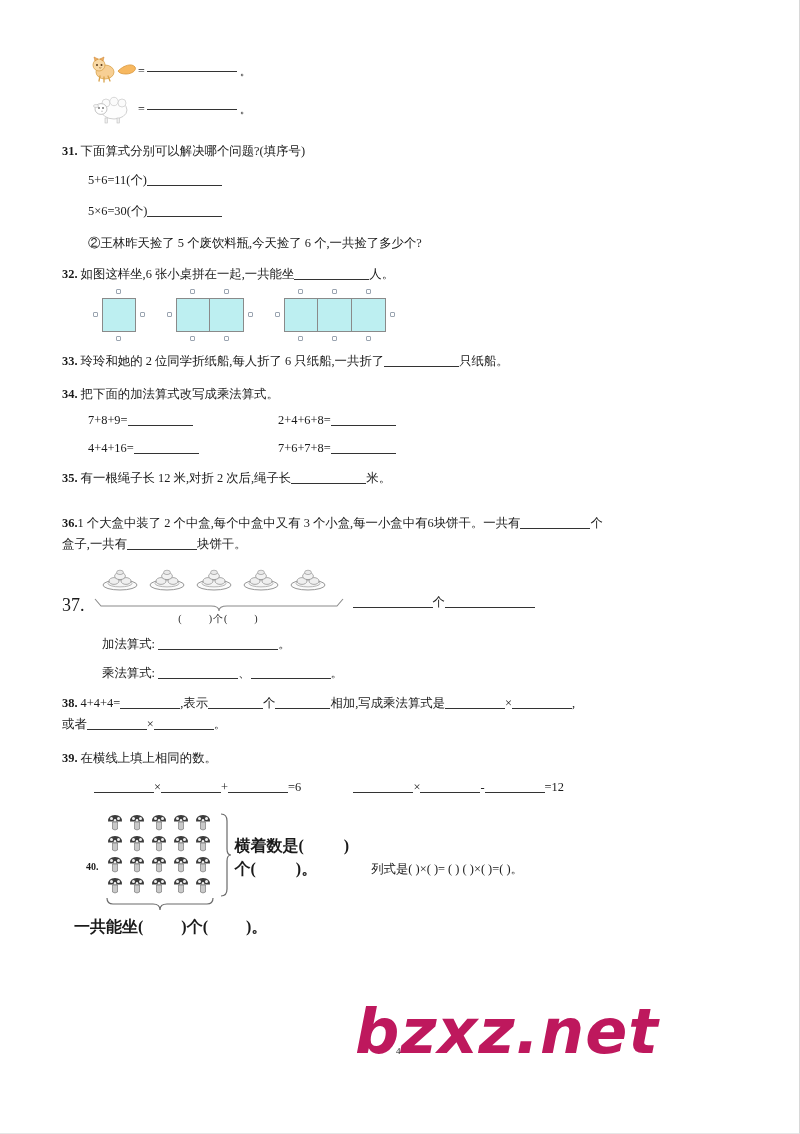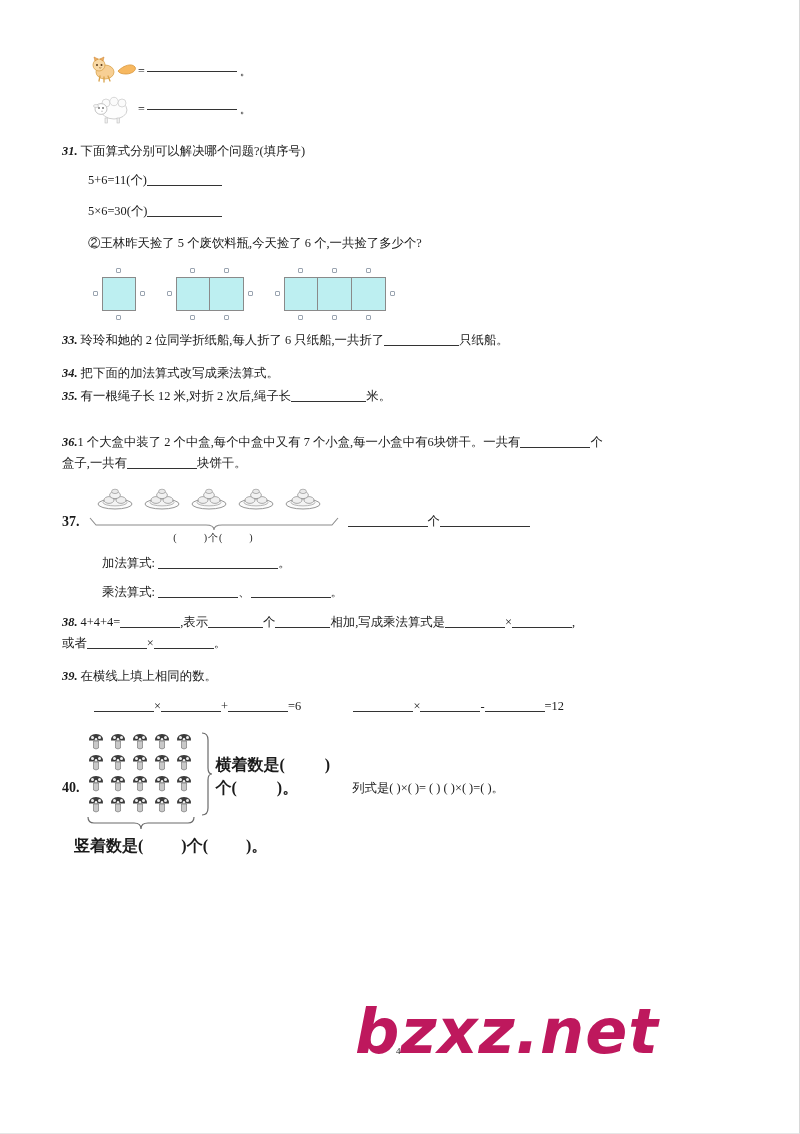--- a/index.html
+++ b/index.html
@@ -41,21 +41,20 @@
   }
   .q {
     position: relative;
     font-size: 12.4px;
     line-height: 1.55;
     margin-bottom: 10px;
   }
   .qnum {
     font-weight: bold;
     font-family: "Liberation Serif", serif;
-    font-style: italic;
   }
   .indent {
     padding-left: 26px;
   }
   .blank {
     display: inline-block;
     border-bottom: 1px solid #333;
     vertical-align: -2px;
   }
   .b55 { width: 55px; }
@@ -118,42 +117,42 @@
     margin-top: 8px;
   }
   .eq-line {
     display: flex;
     margin-bottom: 13px;
   }
   .eq-cell { width: 190px; font-size: 12.4px; }
 
   
   .q37-wrap { display: flex; align-items: flex-start; }
-  .q37-num { padding-top: 27px; font-weight: bold; font-size: 14px; text-align: right; }
+  .q37-num { padding-top: 27px; font-weight: normal; font-size: 18px; text-align: right; }
   .plates-block { position: relative; margin-left: 8px; }
   .plates-row { display: flex; gap: 9px; padding: 0 8px; }
   .brace-under { margin-top: 1px; }
   .brace-label {
     text-align: center;
     font-size: 10px;
     letter-spacing: 1px;
     margin-top: -3px;
   }
   .q37-tail {
     padding-top: 26px;
     margin-left: 8px;
     font-size: 12.4px;
     white-space: nowrap;
   }
   .q37-lines { padding-left: 40px; margin-top: 10px; }
   .q37-lines > div { margin-bottom: 12px; font-size: 12.4px; }
 
   
   .q40-wrap { display: flex; align-items: flex-start; margin-top: 6px; }
-  .q40-num { padding-top: 48px; font-weight: bold; font-size: 14px; }
+  .q40-num { padding-top: 48px; font-weight: bold; font-size: 10px; margin-left: 24px; }
   .mush-block { margin-left: 6px; position: relative; }
   .mush-grid {
     display: grid;
     grid-template-columns: repeat(5, 21px);
     grid-auto-rows: 20px;
     gap: 1px;
   }
   .q40-right { margin-left: 4px; display: flex; flex-direction: column; justify-content: flex-end; }
   .q40-rbrace { display: flex; align-items: center; }
   .q40-textcol {
@@ -239,20 +238,24 @@
       <span>下面算式分别可以解决哪个问题?(填序号)</span>
     </div>
     <div class="q indent" style="margin-bottom:12px;">
       <span>5+6=11(个)</span><span class="blank b75"></span>
     </div>
     <div class="q indent" style="margin-bottom:12px;">
       <span>5×6=30(个)</span><span class="blank b75"></span>
     </div>
     <div class="q indent" style="margin-bottom:12px;">②王林昨天捡了 5 个废饮料瓶,今天捡了 6 个,一共捡了多少个?</div>
 
+    <div class="q" style="margin-bottom:2px;">
+      <span class="qnum">32.</span>
+      <span>如图这样坐,6 张小桌拼在一起,一共能坐</span><span class="blank b75"></span><span>人。</span>
+    </div>
     <div class="tables-row">
       <div class="table-group">
         <div class="desk-unit">
           <span class="seat top"></span>
           <span class="seat bottom"></span>
           <span class="seat left"></span>
           <span class="seat right"></span>
         </div>
       </div>
       <div class="table-group">
@@ -287,28 +290,46 @@
 
     <div class="q" style="margin-top:10px;margin-bottom:14px;">
       <span class="qnum">33.</span>
       <span>玲玲和她的 2 位同学折纸船,每人折了 6 只纸船,一共折了</span><span class="blank b75"></span><span>只纸船。</span>
     </div>
 
     <div class="q" style="margin-bottom:4px;">
       <span class="qnum">34.</span>
       <span>把下面的加法算式改写成乘法算式。</span>
     </div>
+    <div class="eq-grid">
+      <div class="eq-line">
+        <div class="eq-cell">
+          <span>7+8+9=</span><span class="blank b65"></span>
+        </div>
+        <div class="eq-cell">
+          <span>2+4+6+8=</span><span class="blank b65"></span>
+        </div>
+      </div>
+      <div class="eq-line">
+        <div class="eq-cell">
+          <span>4+4+16=</span><span class="blank b65"></span>
+        </div>
+        <div class="eq-cell">
+          <span>7+6+7+8=</span><span class="blank b65"></span>
+        </div>
+      </div>
+    </div>
 
     <div class="q" style="margin-bottom:26px;">
       <span class="qnum">35.</span>
       <span>有一根绳子长 12 米,对折 2 次后,绳子长</span><span class="blank b75"></span><span>米。</span>
     </div>
 
     <div class="q" style="margin-bottom:2px;">
-      <span class="qnum">36.</span><span>1 个大盒中装了 2 个中盒,每个中盒中又有 7 个小盒,每一小盒中有6块饼干。一共有</span><span class="blank b70"></span><span>个</span>
+      <span class="qnum">36.</span><span>1 个大盒中装了 2 个中盒,每个中盒中又有 3 个小盒,每一小盒中有6块饼干。一共有</span><span class="blank b70"></span><span>个</span>
     </div>
     <div class="q" style="margin-bottom:14px;">
       <span>盒子,一共有</span><span class="blank b70"></span><span>块饼干。</span>
     </div>
 
     <div class="q37-wrap">
       <span class="q37-num">37.</span>
       <div class="plates-block">
         <div class="plates-row">
           <span>
@@ -579,17 +600,17 @@
               <span>个(</span><span style="display:inline-block;width:40px;"></span><span>)。</span>
             </div>
           </div>
         </div>
       </div>
 
       <div class="q40-formula">列式是(    )×(    )= (    ) (    )×(    )=(    )。</div>
     </div>
 
     <div class="q40-bottom">
-      <span>竖着数是(</span><span style="display:inline-block;width:38px;"></span><span>)个(</span><span style="display:inline-block;width:38px;"></span><span>)。</span>
+      <span>一共能坐(</span><span style="display:inline-block;width:38px;"></span><span>)个(</span><span style="display:inline-block;width:38px;"></span><span>)。</span>
     </div>
 
   </div>
 </div>
 
 </body></html>

